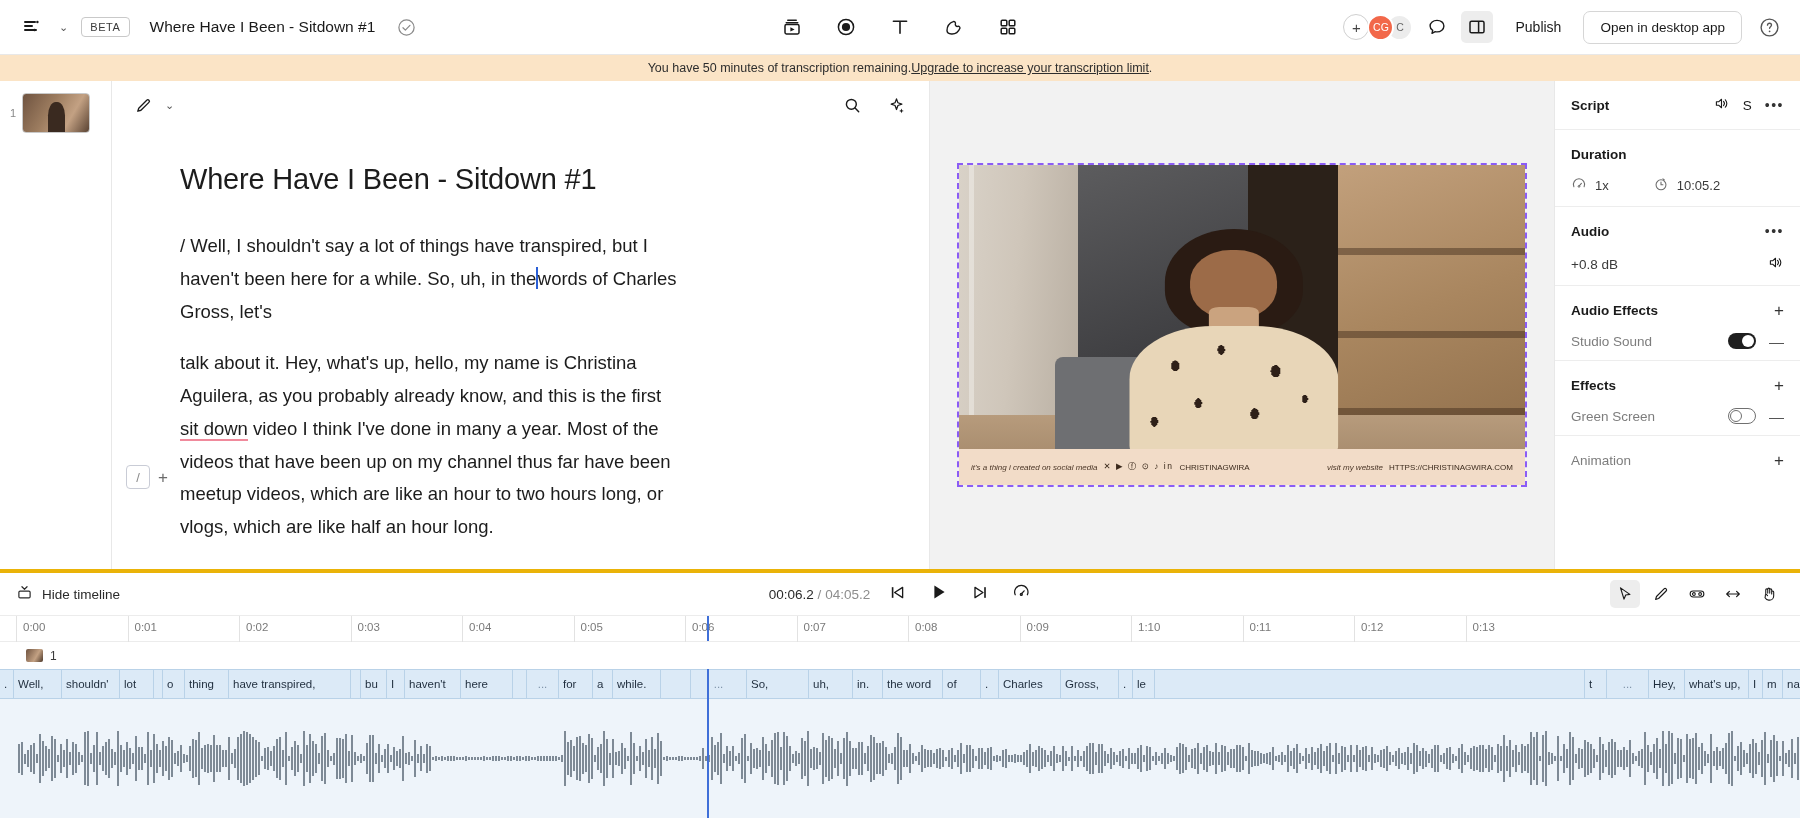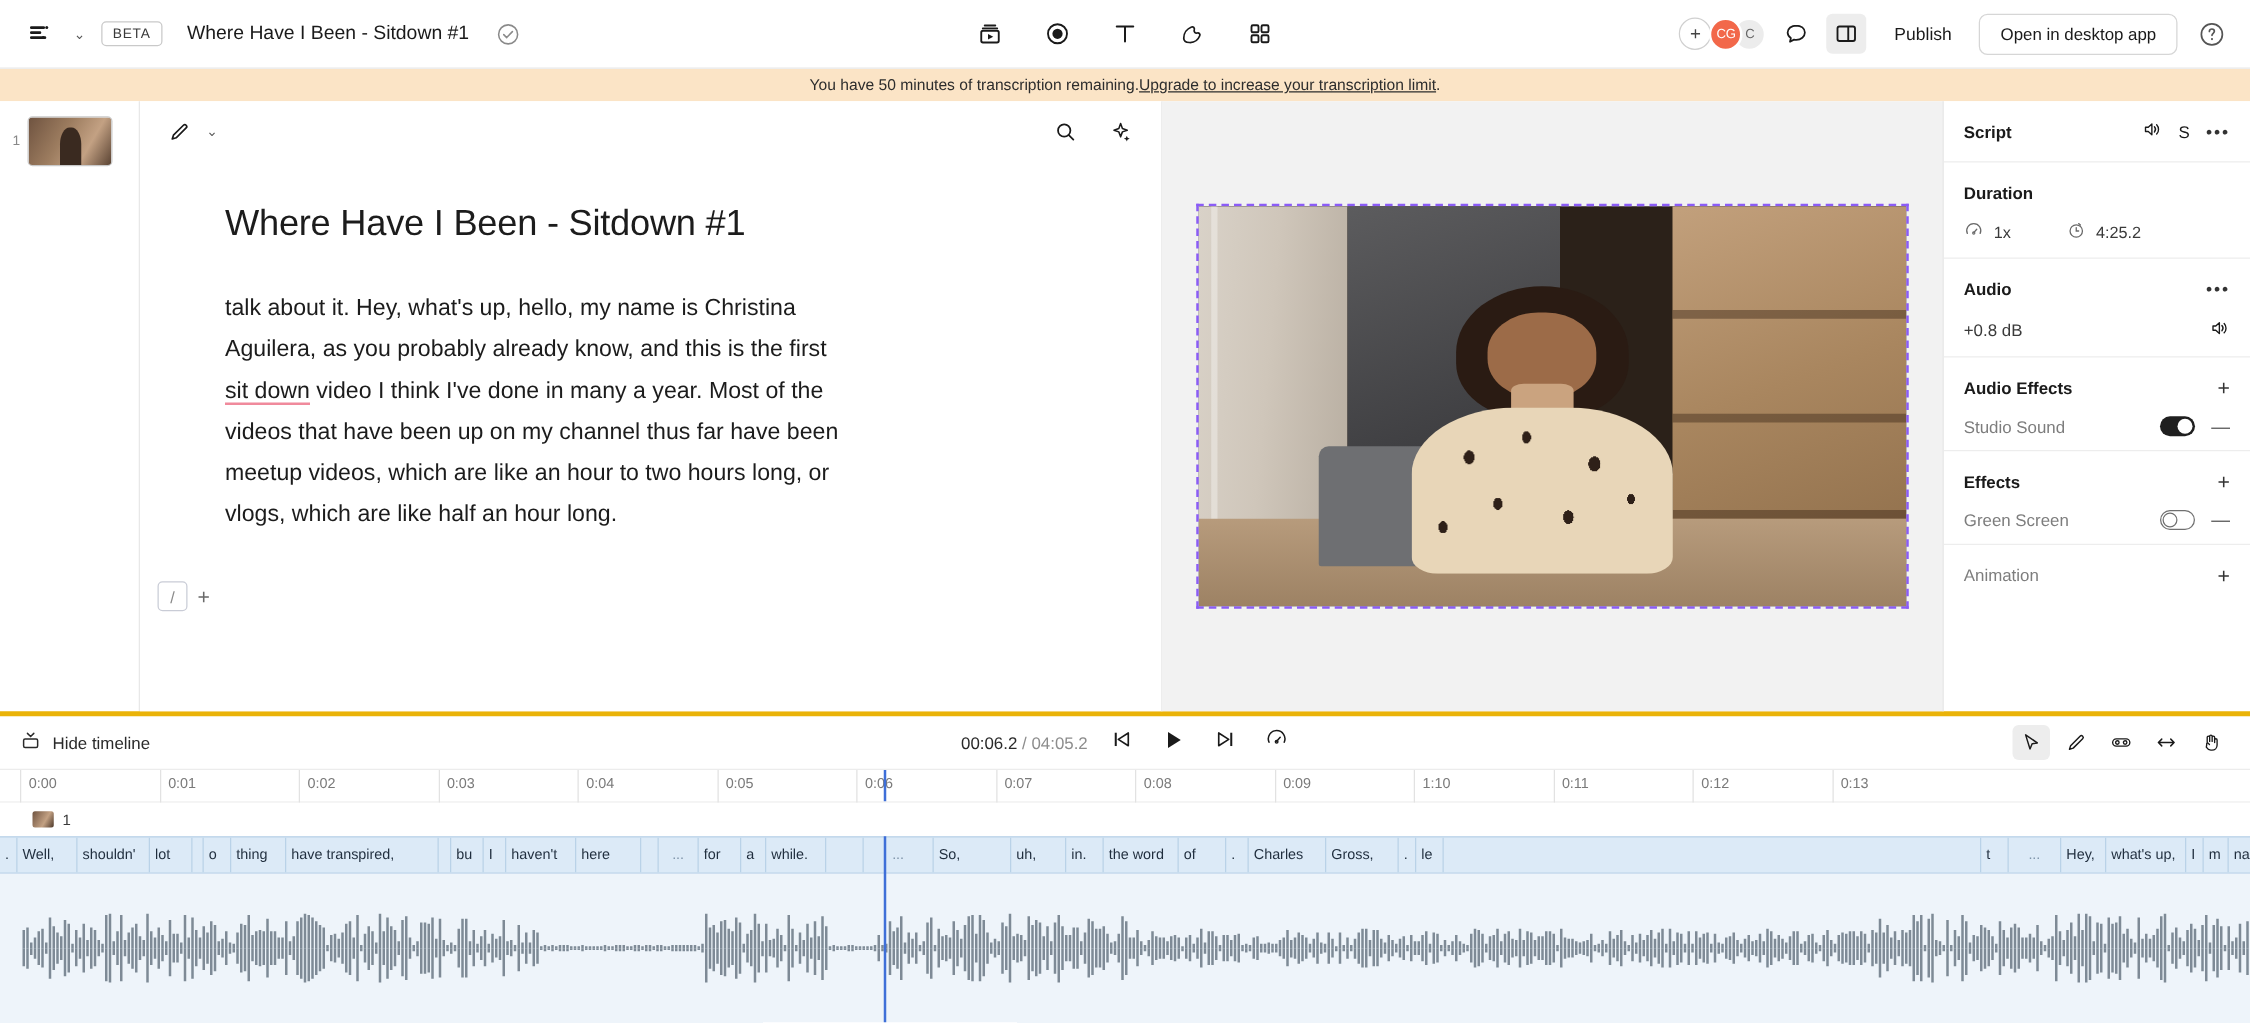--- a/index.html
+++ b/index.html
@@ -380,20 +380,21 @@
       </div>
 
       <div class="script-scroll">
         <div class="script-title">Where Have I Been - Sitdown #1</div>
 
         <div class="gutter" style="top:336px;">
           <div class="slash-box">/</div>
           <div class="plus">+</div>
         </div>
 
+        <div class="para"><span>/ Well, I shouldn't say a lot of things have transpired, but I haven't been here for a while. So, uh, in the</span><span class="caret"></span><span>words of Charles Gross, let's</span></div>
 
         <div class="para"><span>talk about it. Hey, what's up, hello, my name is Christina Aguilera, as you probably already know, and this is the first </span><span class="misspell">sit down</span><span> video I think I've done in many a year. Most of the videos that have been up on my channel thus far have been meetup videos, which are like an hour to two hours long, or vlogs,</span> <span>which are like half an hour long.</span></div>
       </div>
     </div>
 
     <div class="preview-pane">
       <div class="video-frame">
         <div class="vf-wallL"></div>
         <div class="vf-mid"></div>
         <div class="vf-right">
@@ -401,20 +402,29 @@
           <div class="vf-shelf" style="top:52%"></div>
           <div class="vf-shelf" style="top:76%"></div>
         </div>
         <div class="vf-floor"></div>
         <div class="vf-sofa"></div>
         <div class="vf-person">
           <div class="vf-hair"></div>
           <div class="vf-face"></div>
           <div class="vf-neck"></div>
           <div class="vf-sweater"></div>
+        </div>
+        <div class="vf-banner">
+          <span class="hand">it's a thing i created on social media</span>
+          <span class="socials">✕ ▶ ⓕ ⊙ ♪ in</span>
+          <span>CHRISTINAGWIRA</span>
+          <span class="right">
+            <span class="hand">visit my website</span>
+            <span>HTTPS://CHRISTINAGWIRA.COM</span>
+          </span>
         </div>
       </div>
     </div>
 
     <div class="inspector">
 
       <div class="ins-sec">
         <div class="ins-row">
           <span class="ins-title">Script</span>
           <span class="ins-spacer">
@@ -446,21 +456,21 @@
             <span>1x</span>
           </span>
           <span class="dur-item second">
             <span>
               <svg width="16" height="16" viewBox="0 0 20 20">
                 <circle cx="10" cy="11" r="6.2" fill="none" stroke="#6a6a6a" stroke-width="1.3"></circle>
                 <path d="M10 7.6V11h2.4" fill="none" stroke="#6a6a6a" stroke-width="1.3" stroke-linecap="round"></path>
                 <path d="M12.4 3.6l1.8 1.4" stroke="#6a6a6a" stroke-width="1.3" stroke-linecap="round"></path>
               </svg>
             </span>
-            <span>4:25.2</span>
+            <span>10:05.2</span>
           </span>
         </div>
       </div>
 
       <div class="ins-sec">
         <div class="ins-row">
           <span class="ins-title">Audio</span>
           <span class="ins-spacer">
             <span class="dots">•••</span>
           </span>

